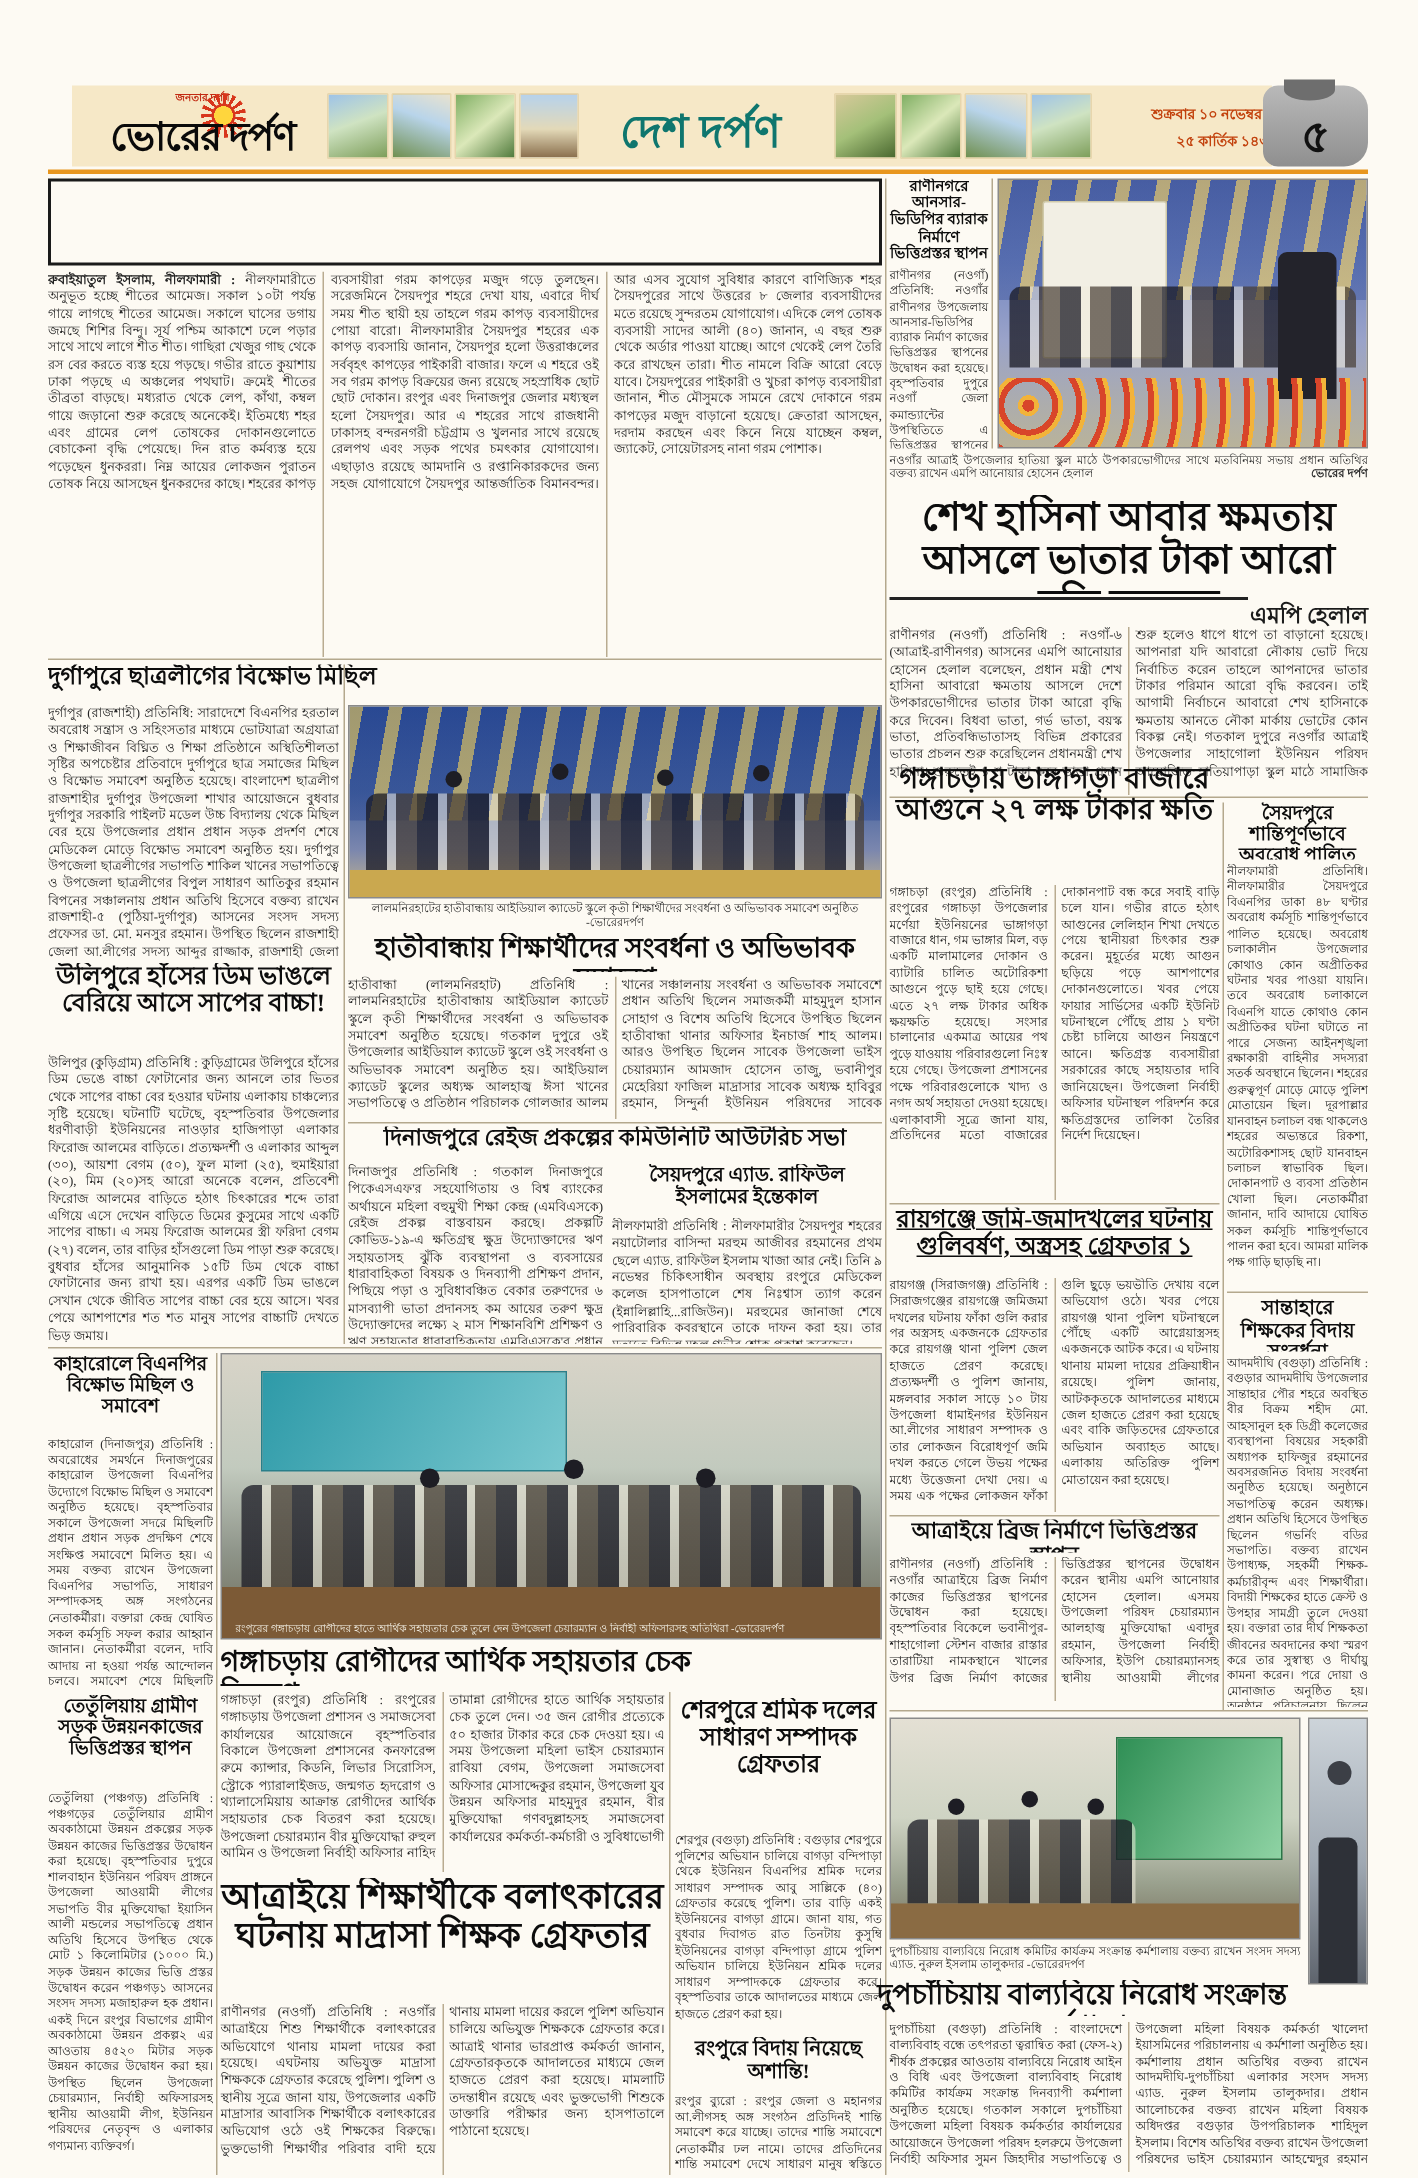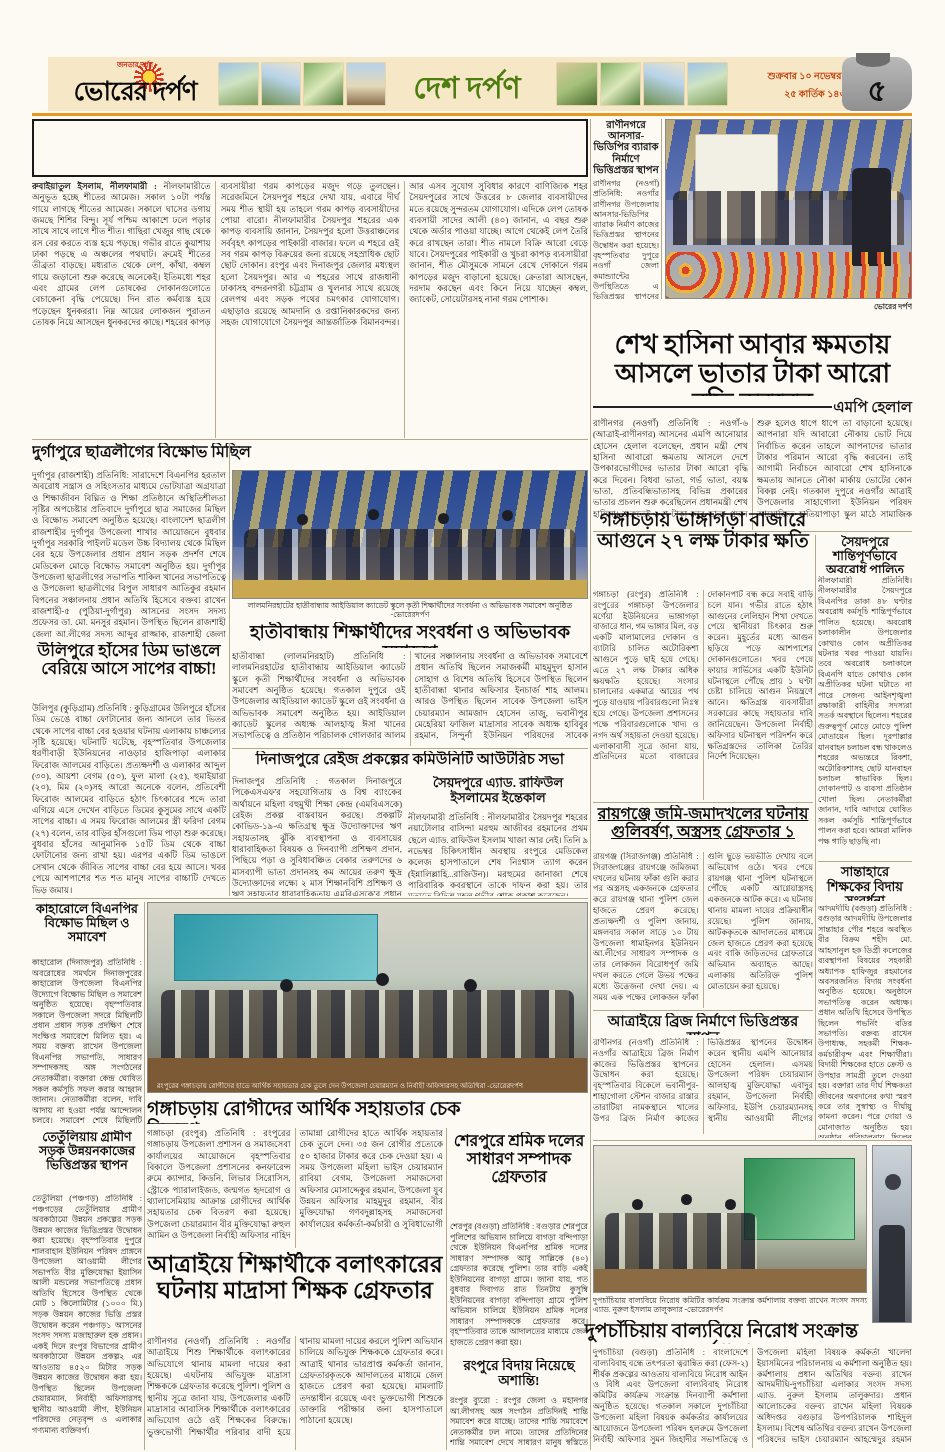--- a/index.html
+++ b/index.html
@@ -58,40 +58,40 @@
      background:repeating-radial-gradient(circle at 8% 40%,#d8452a 0 4px,#f2b33a 4px 7px,rgba(0,0,0,0) 7px 16px);}
   .crowdrow{position:absolute;left:3%;right:3%;bottom:22%;height:34%;
      background:repeating-linear-gradient(90deg,rgba(25,25,35,.75) 0 14px,rgba(240,235,220,.55) 14px 20px,rgba(70,60,50,.7) 20px 34px);
      border-radius:8px 8px 0 0;filter:blur(.4px);}
   .banner-w{position:absolute;background:#f2efe4;border:1px solid #cfc9a9;border-radius:2px;}
   .figure-dark{position:absolute;background:#23232b;border-radius:6px 6px 0 0;}
   .table-strip{position:absolute;left:0;right:0;bottom:0;height:18%;background:#7c5a36;}
   .teal-banner{position:absolute;background:linear-gradient(120deg,#2e9aa8,#79c8cf);border:1px solid #2a7f8a;}
   .green-banner{position:absolute;background:linear-gradient(120deg,#2f8f55,#8fd3a4);border:1px solid #2a7547;}
   .head-dot{position:absolute;width:11px;height:11px;border-radius:50%;background:#1d1d24;}
-  .byline-row{display:flex;align-items:center;gap:1px;}
+  .byline-row{display:flex;align-items:flex-start;gap:1px;}
   .byline-row .ln{flex:1;height:1.6px;background:#222;}
   .byline-row .nm{font-weight:800;font-size:15px;white-space:nowrap;}
 </style>
 </head>
 <body>
 
 <header class="abs strip" style="left:48px;top:57px;width:800px;height:54px;">
   <div class="abs" style="left:8px;top:2px;width:158px;height:50px;">
     <div style="font-size:7px;color:#c22a12;text-align:center;font-weight:700;">জনতার দর্পণ</div>
     <div class="sun" style="left:78px;top:3px;"></div>
     <div class="abs" style="left:0;top:12px;width:158px;text-align:center;font-size:26px;font-weight:800;color:#0a0a0a;letter-spacing:-1px;">ভোরের দর্পণ</div>
   </div>
   <div class="abs" style="left:170px;top:5px;width:168px;height:44px;display:flex;gap:2px;">
     <div class="mast-photo mp1"></div>
     <div class="mast-photo mp2"></div>
     <div class="mast-photo mp3"></div>
     <div class="mast-photo mp4"></div>
   </div>
-  <div class="abs" style="left:345px;top:7px;width:148px;text-align:center;font-size:30px;font-weight:800;color:#4d7c0f;">দেশ দর্পণ</div>
+  <div class="abs" style="left:345px;top:7px;width:148px;text-align:center;font-size:30px;font-weight:800;color:#0f766e;">দেশ দর্পণ</div>
   <div class="abs" style="left:508px;top:5px;width:172px;height:44px;display:flex;gap:2px;">
     <div class="mast-photo mp5"></div>
     <div class="mast-photo mp3"></div>
     <div class="mast-photo mp2"></div>
     <div class="mast-photo mp1"></div>
   </div>
   <div class="abs" style="left:688px;top:12px;width:106px;text-align:center;color:#c2410c;font-weight:700;margin-left:29px;">
     <div style="font-size:9.5px;">শুক্রবার ১০ নভেম্বর ২০২৩</div>
     <div style="font-size:9.5px;margin-top:3px;">২৫ কার্তিক ১৪৩০</div>
   </div>
@@ -120,20 +120,21 @@
 
 <section>
   <div class="abs photo ph-stage" style="left:665px;top:119px;width:247px;height:180px;">
     <div class="drape"></div>
     <div class="banner-w" style="left:12%;top:8%;width:33%;height:58%;"></div>
     <div class="crowdrow" style="bottom:30%;height:30%;"></div>
     <div class="figure-dark" style="right:8%;bottom:18%;width:16%;height:55%;"></div>
     <div class="garland"></div>
   </div>
   <div class="abs cap" style="left:593px;top:302px;width:319px;height:26px;">
+    <span>নওগাঁর আত্রাই উপজেলার হাতিয়া স্কুল মাঠে উপকারভোগীদের সাথে মতবিনিময় সভায় প্রধান অতিথির বক্তব্য রাখেন এমপি আনোয়ার হোসেন হেলাল</span>
     <span style="float:right;font-weight:700;">ভোরের দর্পণ</span>
   </div>
   <div class="abs hl" style="left:593px;top:330px;width:319px;height:66px;font-size:26px;">শেখ হাসিনা আবার ক্ষমতায় আসলে ভাতার টাকা আরো বৃদ্ধি করবেন</div>
   <div class="abs byline-row" style="left:593px;top:398px;width:319px;height:18px;">
     <div class="ln"></div>
     <div class="nm">এমপি হেলাল</div>
   </div>
   <div class="abs body-txt cols2" style="left:593px;top:418px;width:319px;height:112px;">রাণীনগর (নওগাঁ) প্রতিনিধি : নওগাঁ-৬ (আত্রাই-রাণীনগর) আসনের এমপি আনোয়ার হোসেন হেলাল বলেছেন, প্রধান মন্ত্রী শেখ হাসিনা আবারো ক্ষমতায় আসলে দেশে উপকারভোগীদের ভাতার টাকা আরো বৃদ্ধি করে দিবেন। বিধবা ভাতা, গর্ভ ভাতা, বয়স্ক ভাতা, প্রতিবন্ধিভাতাসহ বিভিন্ন প্রকারের ভাতার প্রচলন শুরু করেছিলেন প্রধানমন্ত্রী শেখ হাসিনা। শুরুতেই ১ শ টাকা করে ভাতা প্রদান শুরু হলেও ধাপে ধাপে তা বাড়ানো হয়েছে। আপনারা যদি আবারো নৌকায় ভোট দিয়ে নির্বাচিত করেন তাহলে আপনাদের ভাতার টাকার পরিমান আরো বৃদ্ধি করবেন। তাই আগামী নির্বাচনে আবারো শেখ হাসিনাকে ক্ষমতায় আনতে নৌকা মার্কায় ভোটের কোন বিকল্প নেই। গতকাল দুপুরে নওগাঁর আত্রাই উপজেলার সাহাগোলা ইউনিয়ন পরিষদ আয়োজিত হাতিয়াপাড়া স্কুল মাঠে সামাজিক সুরক্ষা কর্মসূচির আওতায় উপকারভোগীদের সাথে মতবিনিময় সভায় প্রধান অতিথির বক্তব্যে তিনি এসব কথা বলেন।</div>
 </section>
 <div class="abs hrule" style="left:593px;top:531px;width:319px;"></div>

